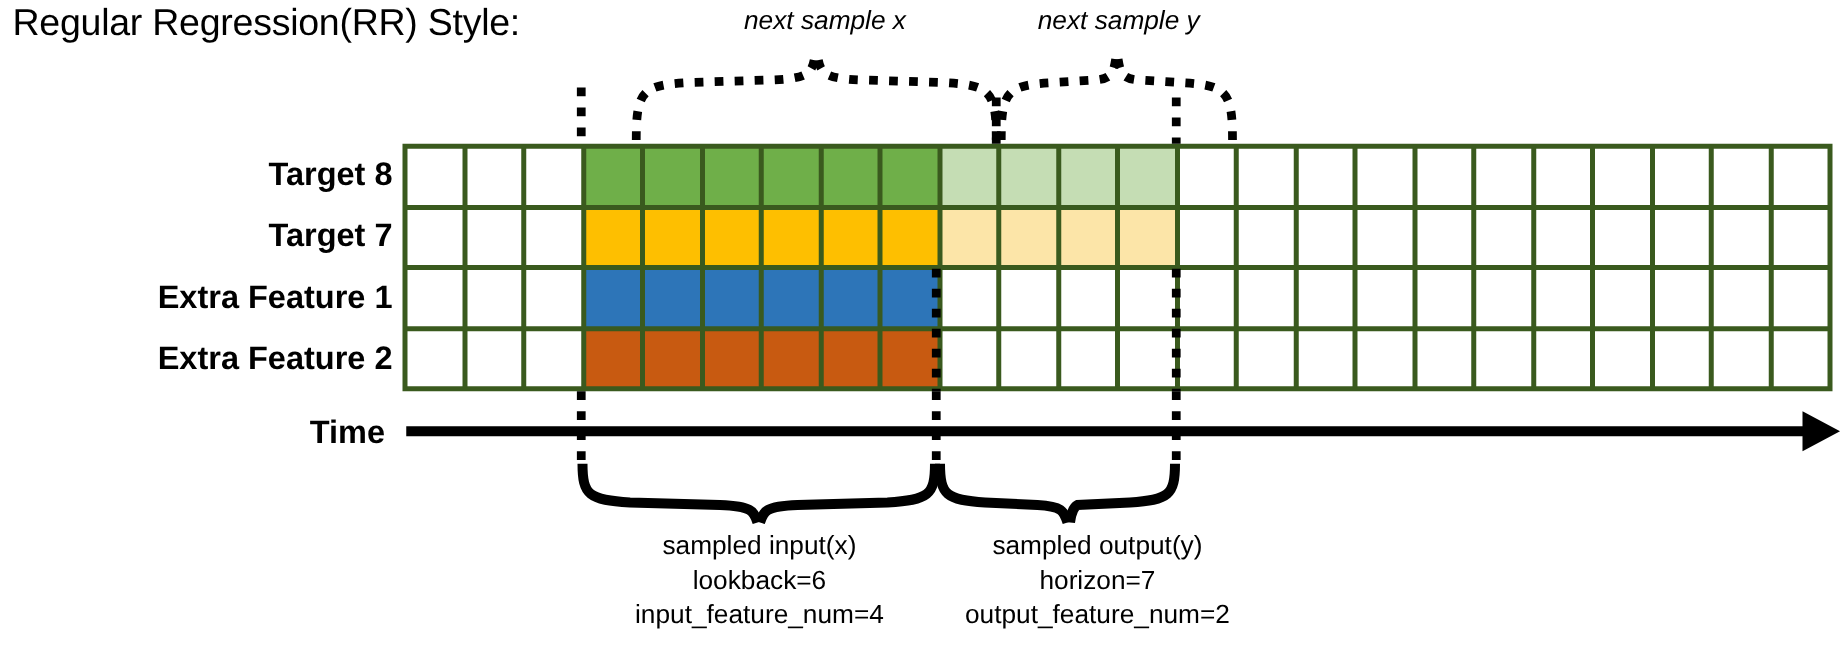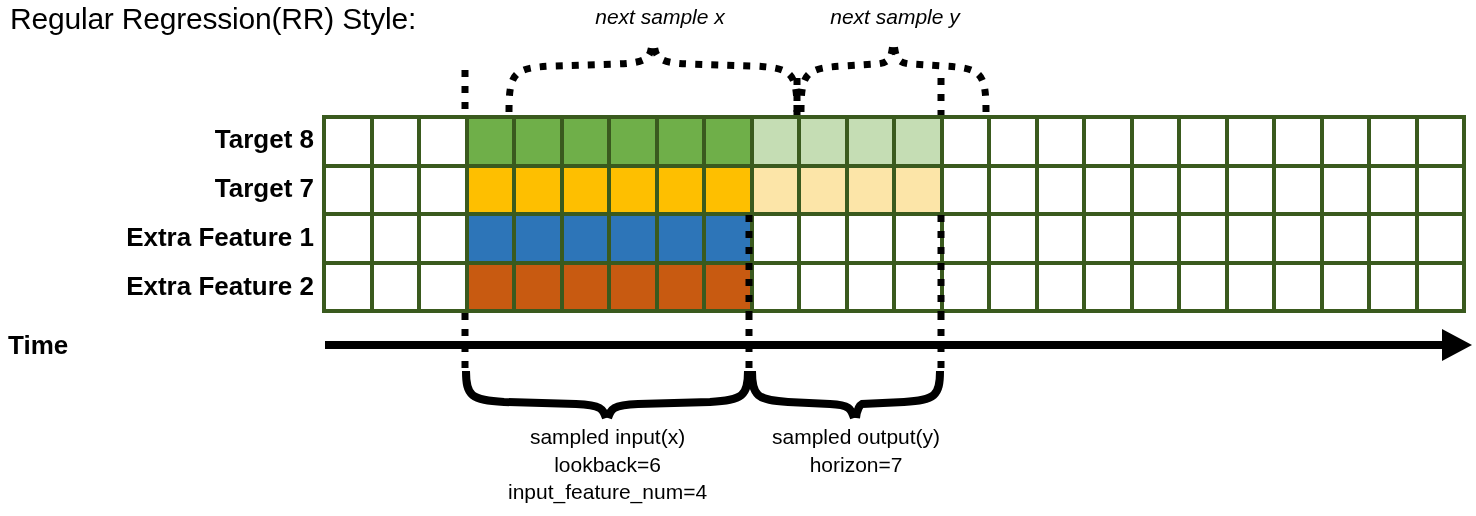--- a/index.html
+++ b/index.html
@@ -40,21 +40,21 @@
   .labels-col {
     position: absolute;
     left: 8px; top: 114px;
     width: 306px; height: 200px;
   }
 
   .time-label {
     position: absolute;
     left: 8px; top: 330px;
     width: 300px;
-    text-align: left;
+    text-align: right;
     font-size: 26px;
     font-weight: bold;
     color: #000;
   }
 
   
   #grid {
     position: absolute;
     left: 322px; top: 115px;
     width: 1144px; height: 198px;
@@ -224,20 +224,21 @@
 
   <div class="bot-caption" style="left:508px; top:423px;">
     <div>sampled input(x)</div>
     <div>lookback=6</div>
     <div>input_feature_num=4</div>
   </div>
 
   <div class="bot-caption" style="left:772px; top:423px;">
     <div>sampled output(y)</div>
     <div>horizon=7</div>
+    <div>output_feature_num=2</div>
   </div>
 
   <svg id="overlay" width="1476" height="516" viewBox="0 0 1476 516">
 
     <g stroke="#000" stroke-width="7" stroke-linecap="butt" stroke-dasharray="7 9" fill="none">
       <line x1="465" y1="70" x2="465" y2="115"></line>
       <line x1="465" y1="313" x2="465" y2="372"></line>
       <line x1="797" y1="78" x2="797" y2="115"></line>
       <line x1="749" y1="215" x2="749" y2="313"></line>
       <line x1="749" y1="313" x2="749" y2="372"></line>

